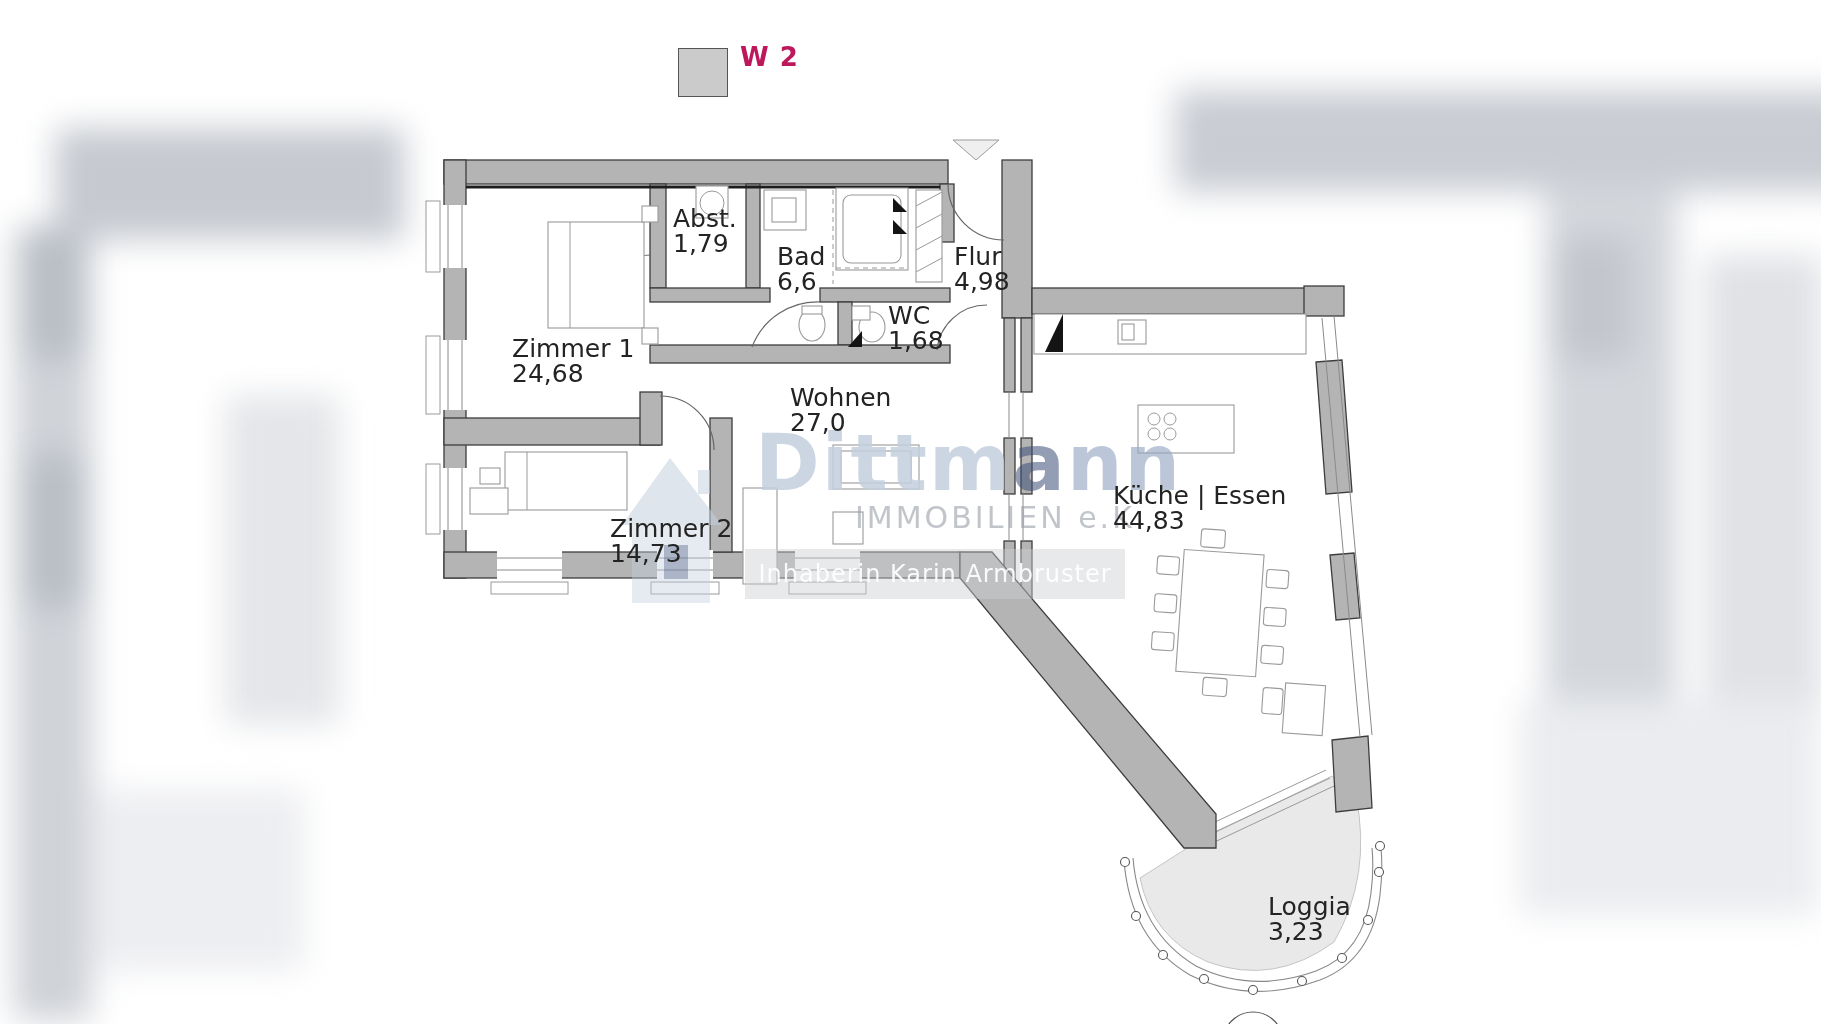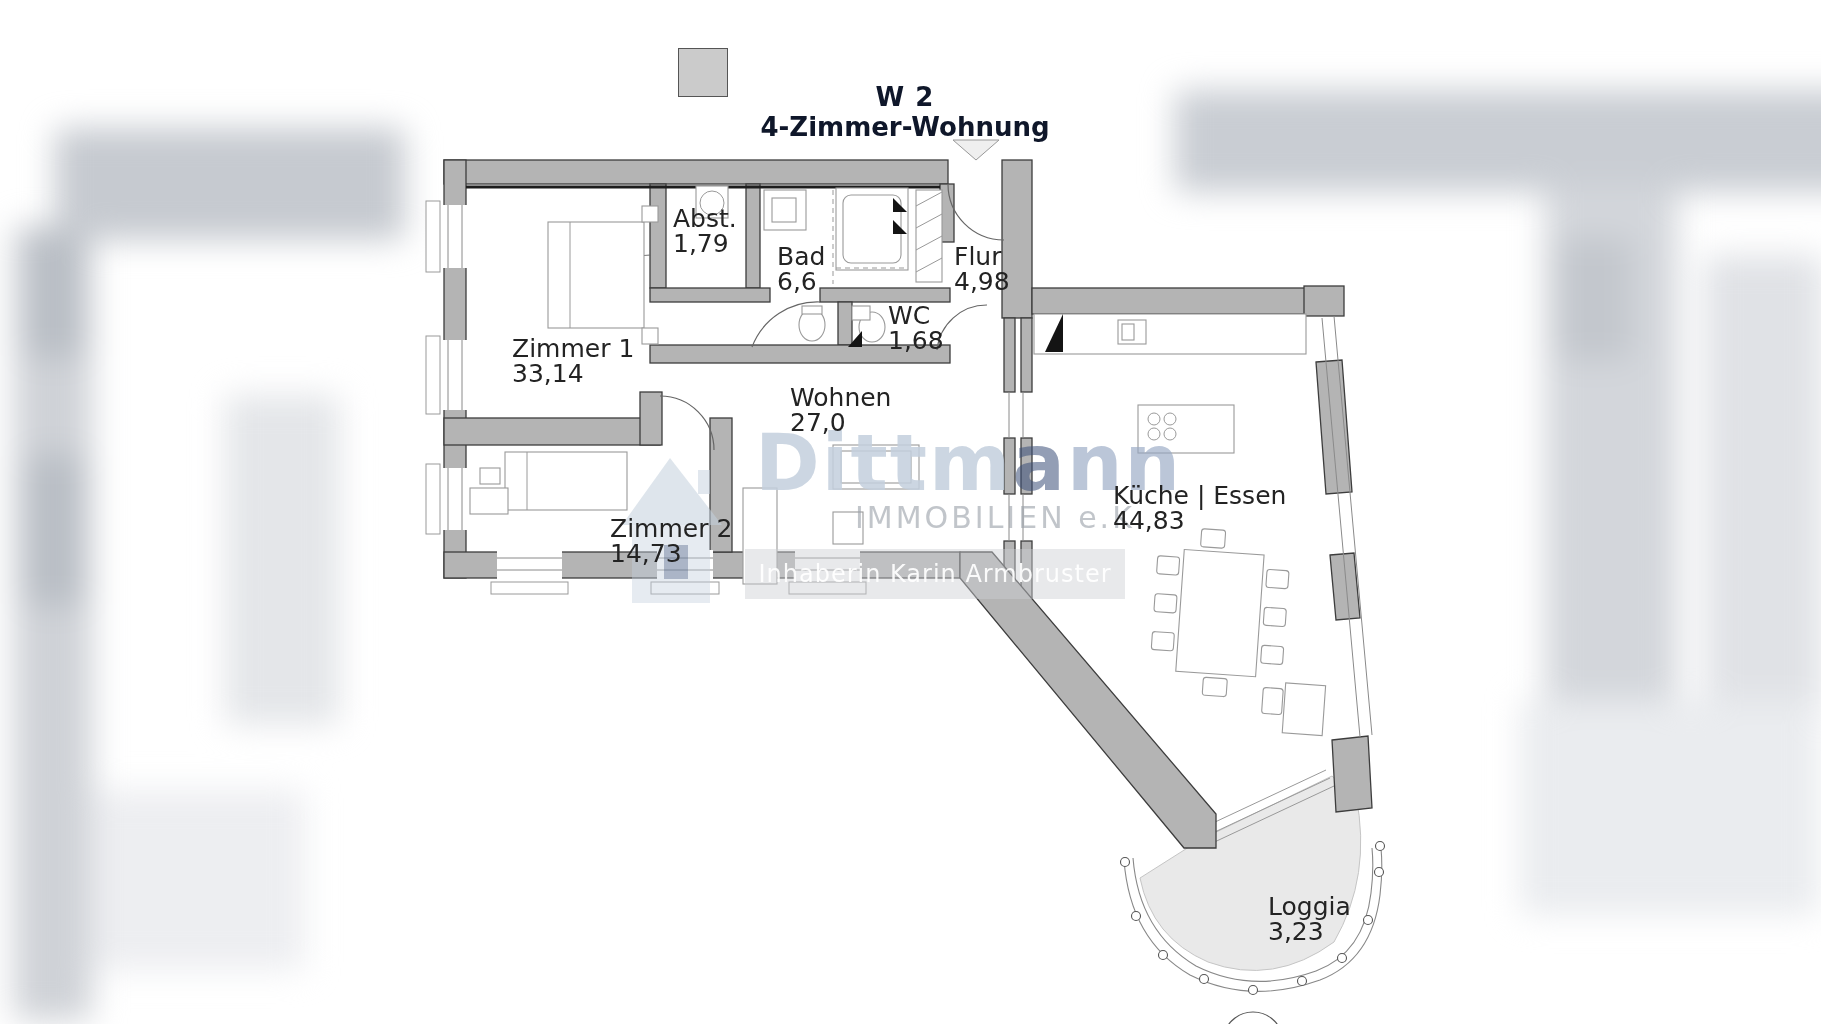--- a/index.html
+++ b/index.html
@@ -21,21 +21,21 @@
   .wedge{fill:#141414;stroke:none;}
   .hatch{stroke:#999;stroke-width:1;}
   .lintel{stroke:#1d1d1d;stroke-width:3.2;}
   .thinline{stroke:#999;stroke-width:1;fill:none;}
   .loggiafloor{fill:#e9e9e9;stroke:#c5c5c5;stroke-width:1;}
   .rail{stroke:#888;stroke-width:1.1;fill:none;}
   .post{fill:#fff;stroke:#555;stroke-width:1.1;}
   .tri{fill:#efefef;stroke:#999;stroke-width:1;}
   
   .roomlabel{position:absolute;z-index:4;font-size:25px;line-height:25px;color:#232323;white-space:nowrap;}
-  .header{position:absolute;z-index:4;left:740px;top:42px;width:330px;text-align:center;color:#0f172a;margin-top:40px;}
+  .header{position:absolute;z-index:4;left:740px;top:42px;width:330px;color:#be185d;}
   .header .l1{font-size:26px;font-weight:bold;letter-spacing:1px;}
   .header .l2{font-size:26px;font-weight:bold;}
   .swatch{position:absolute;z-index:4;left:678px;top:48px;width:48px;height:47px;background:#cbcbcb;border:1px solid #555;}
   
   .wm{position:absolute;z-index:3;pointer-events:none;}
   .wm-brand{left:755px;top:424px;font-size:78px;font-weight:bold;letter-spacing:2px;line-height:78px;}
   .wm-brand .lt{color:rgba(195,207,221,0.85);}
   .wm-brand .md{color:rgba(150,168,195,0.65);}
   .wm-brand .nv{color:rgba(59,79,121,0.55);}
   .wm-company{left:855px;top:500px;font-size:30px;letter-spacing:3px;color:rgba(152,158,167,0.6);}
@@ -236,26 +236,25 @@
   </div>
   <div class="wm wm-company">IMMOBILIEN e.K.</div>
   <div class="wm wm-brand"><span class="lt">Ditt</span><span class="lt">m</span><span class="nv">a</span><span class="md">nn</span></div>
   <div class="wm wm-band">
     <span>Inhaberin Karin Armbruster</span>
   </div>
 
   <div class="swatch"></div>
   <div class="header">
     <div class="l1">W 2</div>
-    <div class="l2">4-Zimmer-Wohnung</div>
   </div>
 
   <div class="roomlabel" style="left:512px;top:336px;">
     <span style="display:block">Zimmer 1</span>
-    <span style="display:block">33,14</span>
+    <span style="display:block">24,68</span>
   </div>
   <div class="roomlabel" style="left:673px;top:206px;">
     <span style="display:block">Abst.</span>
     <span style="display:block">1,79</span>
   </div>
   <div class="roomlabel" style="left:777px;top:244px;">
     <span style="display:block">Bad</span>
     <span style="display:block">6,6</span>
   </div>
   <div class="roomlabel" style="left:954px;top:244px;">

